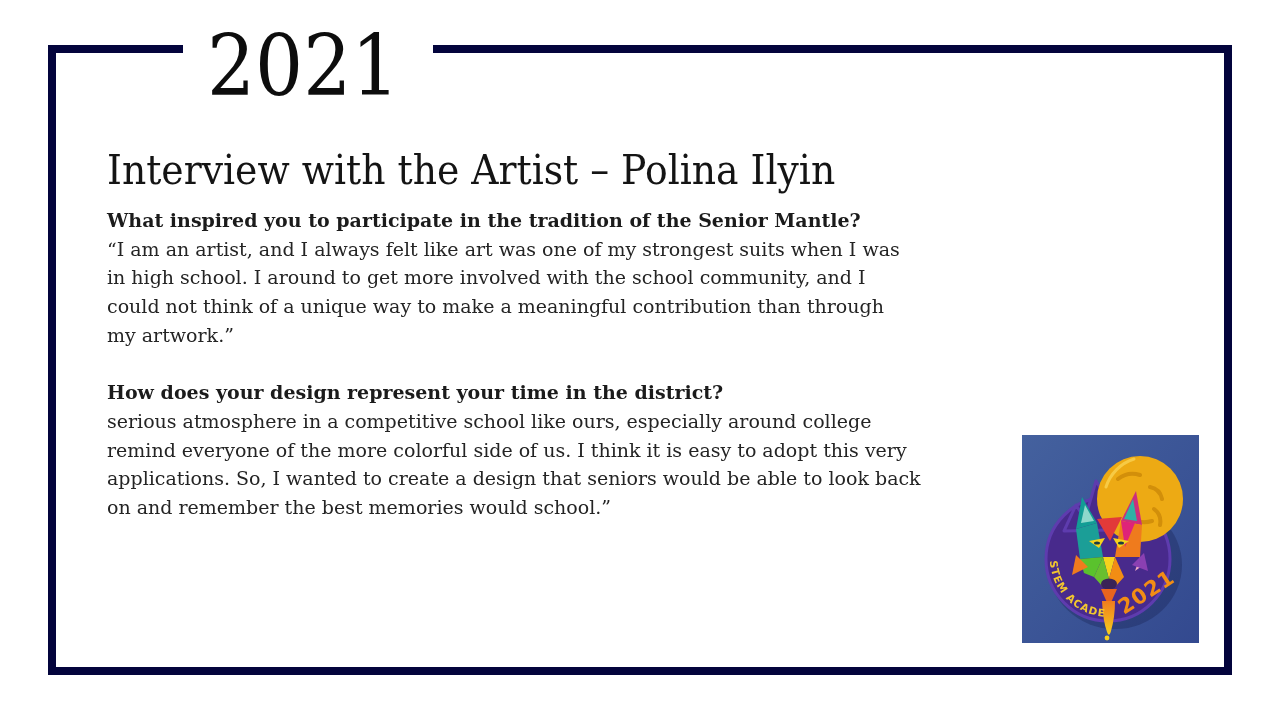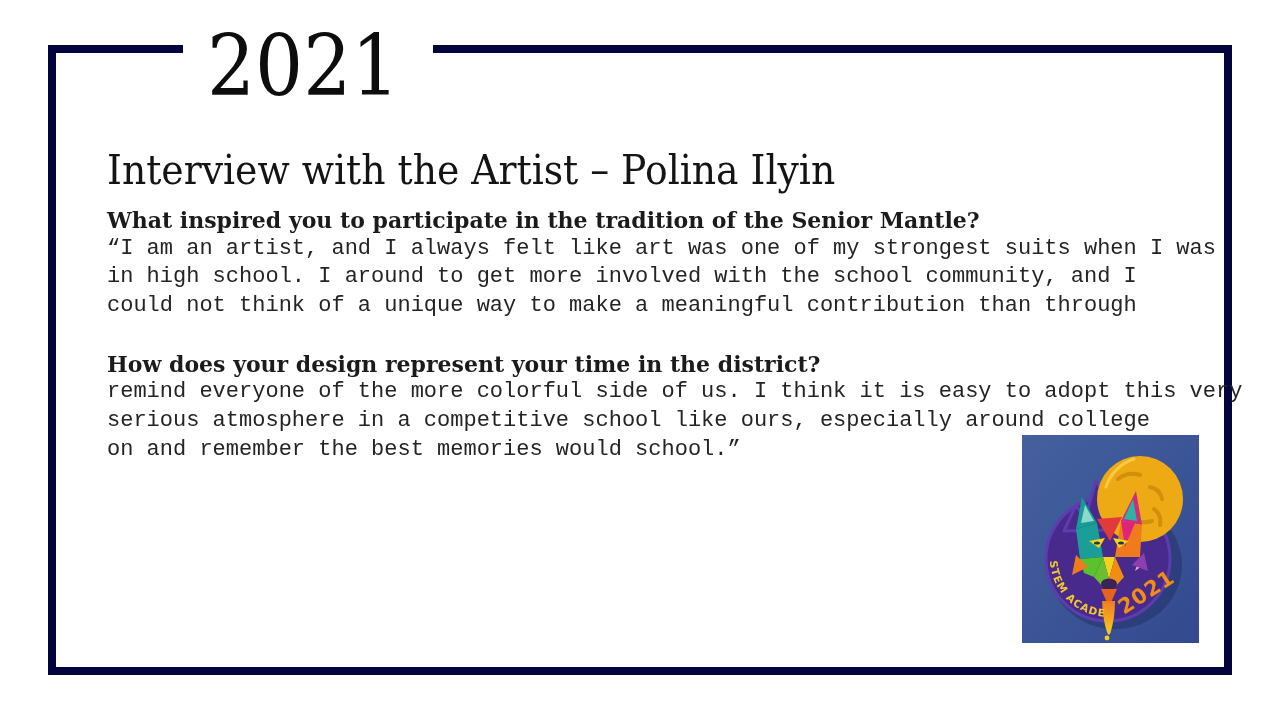--- a/index.html
+++ b/index.html
@@ -63,32 +63,31 @@
     transform-origin: left top;
     white-space: nowrap;
   }
 
   
   .qa-block {
     position: absolute;
     left: 107px;
     top: 206px;
     width: 900px;
-    font-size: 22px;
+    font-size: 19px;
     line-height: 28.7px;
     color: #242424;
   }
   .q-line {
     font-weight: 700;
     color: #1b1b1b;
     white-space: nowrap;
   }
   .a-line {
     white-space: nowrap;
-    font-family: Liberation Mono, monospace;
   }
   .para-gap {
     height: 28.7px;
   }
 
   
   .patch-photo {
     position: absolute;
     left: 1022px;
     top: 435px;
@@ -105,24 +104,26 @@
 
 <div class="year-title">2021</div>
 
 <div class="heading">Interview with the Artist – Polina Ilyin</div>
 
 <div class="qa-block">
   <div class="q-line">What inspired you to participate in the tradition of the Senior Mantle?</div>
   <div class="a-line">“I am an artist, and I always felt like art was one of my strongest suits when I was</div>
   <div class="a-line">in high school. I around to get more involved with the school community, and I</div>
   <div class="a-line">could not think of a unique way to make a meaningful contribution than through</div>
+  <div class="a-line">my artwork.”</div>
   <div class="para-gap"></div>
   <div class="q-line">How does your design represent your time in the district?</div>
+  <div class="a-line">serious atmosphere in a competitive school like ours, especially around college</div>
   <div class="a-line">remind everyone of the more colorful side of us. I think it is easy to adopt this very</div>
-  <div class="a-line">serious atmosphere in a competitive school like ours, especially around college</div>
+  <div class="a-line">applications. So, I wanted to create a design that seniors would be able to look back</div>
   <div class="a-line">on and remember the best memories would school.”</div>
 </div>
 
 <svg class="patch-photo" viewBox="0 0 177 208" xmlns="http://www.w3.org/2000/svg">
   <defs>
     <linearGradient id="bgGrad" x1="0" y1="0" x2="1" y2="1">
       <stop offset="0" stop-color="#44619e"></stop>
       <stop offset="1" stop-color="#33498f"></stop>
     </linearGradient>
     <linearGradient id="dripGrad" x1="0" y1="0" x2="0" y2="1">

